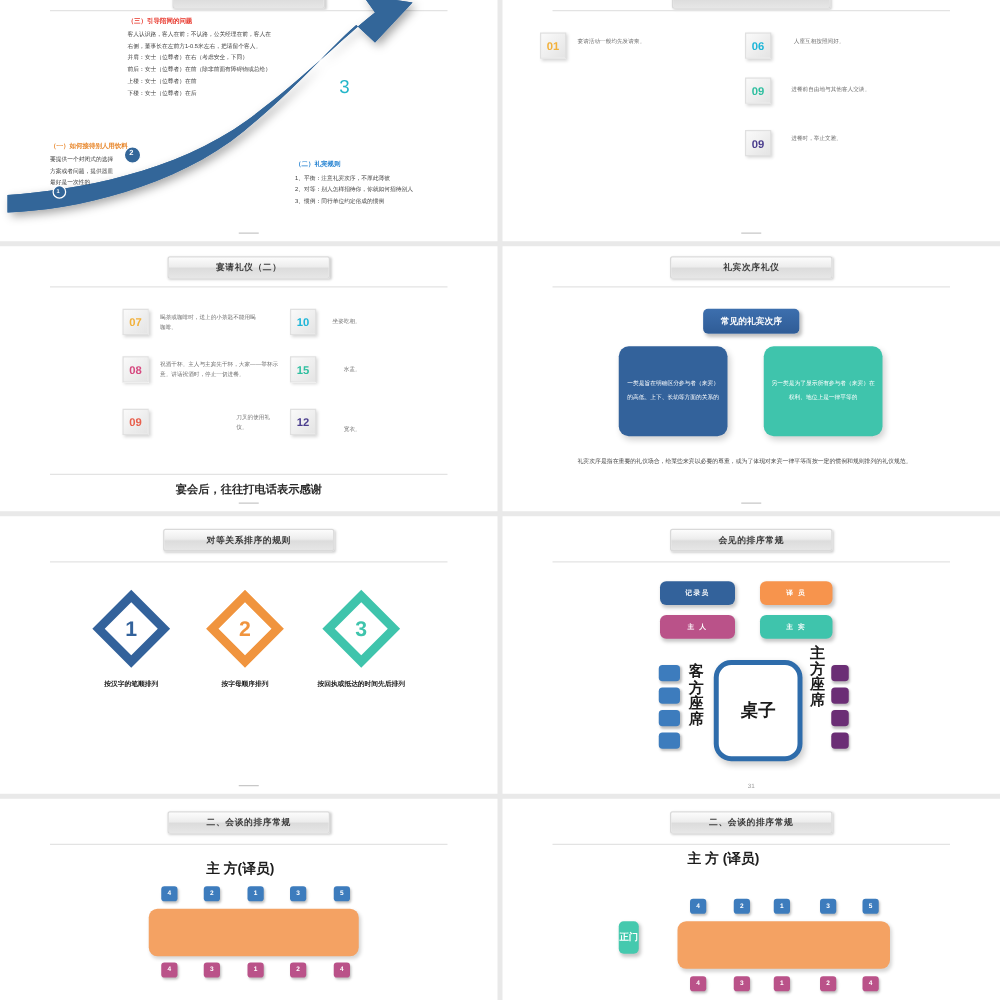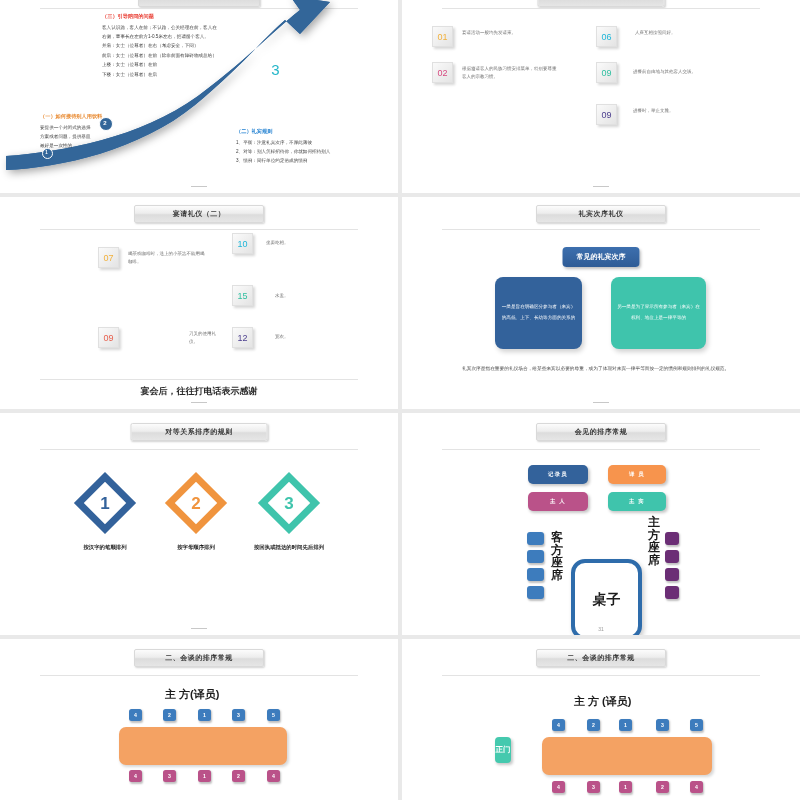--- a/index.html
+++ b/index.html
@@ -64,21 +64,21 @@
   }
 
   
   .numrow{position:absolute;display:flex;align-items:flex-start;}
   .numbox{
     width:19px;height:19px;flex:0 0 19px;
     background:linear-gradient(135deg,#fafafa,#e4e4e4);
     border:1px solid #e0e0e0;
     box-shadow:1.5px 1.5px 2.5px rgba(0,0,0,.16);
     display:flex;align-items:center;justify-content:center;
-    font-size:9px;font-weight:normal;
+    font-size:9px;font-weight:bold;
   }
   .numtxt{font-size:4.5px;color:#6e6e6e;line-height:1.75;margin-left:9px;margin-top:3px;}
 
   
   .pill{
     position:absolute;left:50%;transform:translateX(-50%);
     background:linear-gradient(to bottom,#3d6fae,#2f5c96);
     border-radius:4px;color:#fff;font-weight:bold;font-size:7px;
     padding:5px 14px;box-shadow:1.5px 2px 3px rgba(0,0,0,.25);
     white-space:nowrap;
@@ -208,26 +208,20 @@
   <div class="slide">
     <div class="banner" style="top:-10px;width:125px;height:15px;font-size:6px;"></div>
     <div class="hr" style="top:8px;"></div>
 
     <div class="numrow" style="left:30px;top:26px;width:150px;">
       <div class="numbox">
           <span style="color:#F2B13C">01</span>
         </div>
       <div class="numtxt">宴请活动一般均先发请柬。</div>
     </div>
-    <div class="numrow" style="left:30px;top:62px;width:155px;">
-      <div class="numbox">
-          <span style="color:#D6487F">02</span>
-        </div>
-      <div class="numtxt" style="width:96px">根据邀请客人的民族习惯安排菜单，特别要尊重客人的宗教习惯。</div>
-    </div>
 
     <div class="numrow" style="left:194px;top:26px;width:150px;">
       <div class="numbox">
           <span style="color:#1FB6D8">06</span>
         </div>
       <div class="numtxt" style="margin-left:18px">人座互相按照问好。</div>
     </div>
     <div class="numrow" style="left:194px;top:62px;width:160px;">
       <div class="numbox">
           <span style="color:#2FBFA0">09</span>
@@ -247,40 +241,46 @@
   <div class="slide">
     <div class="banner" style="top:8px;width:128px;height:16px;font-size:7px;">宴请礼仪（二）</div>
     <div class="hr" style="top:32px;"></div>
 
     <div class="numrow" style="left:98px;top:50px;width:120px;">
       <div class="numbox">
           <span style="color:#F2B13C">07</span>
         </div>
       <div class="numtxt" style="width:78px">喝茶或咖啡时，送上的小茶匙不能用喝咖啡。</div>
     </div>
+    <div class="numrow" style="left:98px;top:88px;width:128px;">
+      <div class="numbox">
+          <span style="color:#D6487F">08</span>
+        </div>
+      <div class="numtxt" style="width:96px">祝酒干杯。主人与主宾先干杯，大家——举杯示意。讲话祝酒时，停止一切进餐。</div>
+    </div>
     <div class="numrow" style="left:98px;top:130px;width:120px;gap:48px;">
       <div class="numbox">
           <span style="color:#E8604E">09</span>
         </div>
       <div class="numtxt" style="margin-left:22px">刀叉的使用礼仪。</div>
     </div>
 
-    <div class="numrow" style="left:232px;top:36px;width:110px;">
+    <div class="numrow" style="left:232px;top:50px;width:110px;">
       <div class="numbox">
           <span style="color:#1FB6D8">10</span>
         </div>
       <div class="numtxt" style="margin-left:13px;margin-top:6px">坐姿吃相。</div>
     </div>
     <div class="numrow" style="left:232px;top:88px;width:110px;">
       <div class="numbox">
           <span style="color:#2FBFA0">15</span>
         </div>
       <div class="numtxt" style="margin-left:22px;margin-top:7px">水盂。</div>
     </div>
-    <div class="numrow" style="left:232px;top:130px;width:110px;">
+    <div class="numrow" style="left:232px;top:130px;width:110px;align-items:flex-end;">
       <div class="numbox">
           <span style="color:#4B3E8E">12</span>
         </div>
       <div class="numtxt" style="margin-left:22px;margin-top:6px">宽衣。</div>
     </div>
 
     <div class="hr" style="top:182px;"></div>
     <div style="position:absolute;top:188px;left:0;width:100%;text-align:center;font-size:9px;font-weight:bold;color:#2b2b2b;">宴会后，往往打电话表示感谢</div>
     <div class="pagedash"></div>
   </div>
@@ -331,21 +331,21 @@
     <div class="roleBox" style="left:206px;top:52px;width:58px;height:19px;background:#F7944D;">
       <span>译  员</span>
       </div>
     <div class="roleBox" style="left:126px;top:79px;width:60px;height:19px;background:#BA5289;">
       <span>主  人</span>
       </div>
     <div class="roleBox" style="left:206px;top:79px;width:58px;height:19px;background:#3FC4AC;">
       <span>主  宾</span>
       </div>
 
-    <div class="tableBox" style="left:169px;top:115px;width:63px;height:73px;margin-top:31px;">
+    <div class="tableBox" style="left:169px;top:115px;width:63px;height:73px;">
       <span>桌子</span>
       </div>
 
     <div class="seat" style="left:125px;top:119px;width:17px;height:13px;background:#3D7CBD;"></div>
     <div class="seat" style="left:125px;top:137px;width:17px;height:13px;background:#3D7CBD;"></div>
     <div class="seat" style="left:125px;top:155px;width:17px;height:13px;background:#3D7CBD;"></div>
     <div class="seat" style="left:125px;top:173px;width:17px;height:13px;background:#3D7CBD;"></div>
     <div class="vword" style="left:148px;top:118px;">客方座席</div>
 
     <div class="seat" style="left:263px;top:119px;width:14px;height:13px;background:#6B2E75;"></div>
@@ -375,21 +375,21 @@
     <div class="nSeat" style="left:163px;top:131px;background:#BA5289;">3</div>
     <div class="nSeat" style="left:198px;top:131px;background:#BA5289;">1</div>
     <div class="nSeat" style="left:232px;top:131px;background:#BA5289;">2</div>
     <div class="nSeat" style="left:267px;top:131px;background:#BA5289;">4</div>
   </div>
 
   <div class="slide">
     <div class="banner" style="top:10px;width:128px;height:16px;font-size:7px;">二、会谈的排序常规</div>
     <div class="hr" style="top:36px;"></div>
 
-    <div class="nTitle" style="top:55px;left:148px;transform:none;margin-left:24px;">主 方 (译员)</div>
+    <div class="nTitle" style="top:40px;left:148px;transform:none;">主 方 (译员)</div>
 
     <div class="nSeat" style="left:150px;top:80px;background:#3D7CBD;">4</div>
     <div class="nSeat" style="left:185px;top:80px;background:#3D7CBD;">2</div>
     <div class="nSeat" style="left:217px;top:80px;background:#3D7CBD;">1</div>
     <div class="nSeat" style="left:254px;top:80px;background:#3D7CBD;">3</div>
     <div class="nSeat" style="left:288px;top:80px;background:#3D7CBD;">5</div>
 
     <div class="doorBox" style="left:93px;top:98px;">正门</div>
 
     <div class="nTable" style="left:140px;top:98px;width:170px;height:38px;"></div>

